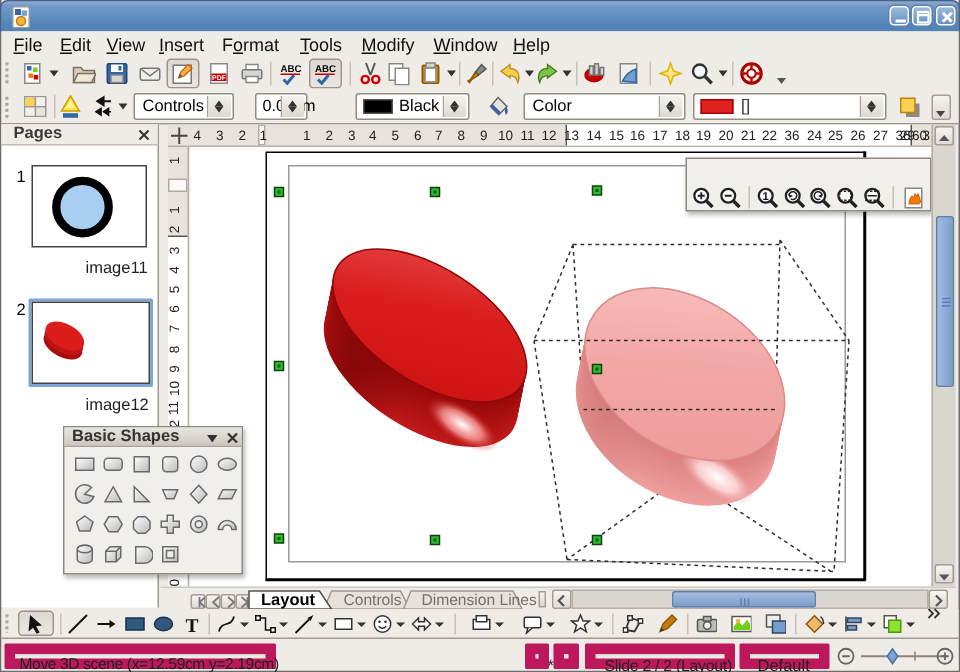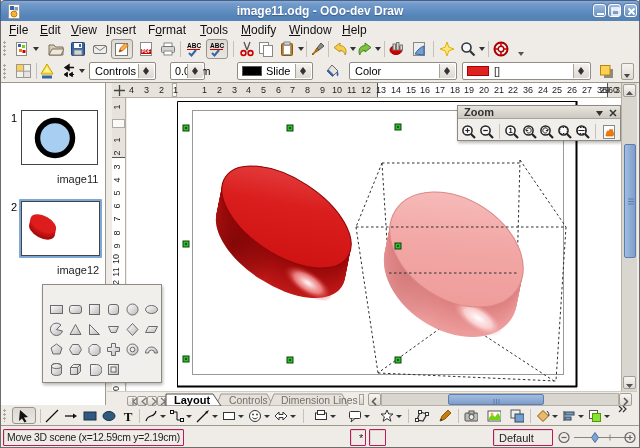--- a/index.html
+++ b/index.html
@@ -32,34 +32,33 @@
 .rnum{position:absolute;font-size:9px;color:#222}
 .vnum{position:absolute;font-size:9px;color:#222;transform:rotate(-90deg)}
 .canvas{position:absolute;left:127px;top:98px;width:494px;height:293px;background:#fff;overflow:hidden}
 .vsb{position:absolute;left:621px;top:83px;width:16px;height:308px;background:#d9d6cf;border-left:1px solid #b5afa6}
 .hsbrow{position:absolute;left:107px;top:391px;width:530px;height:15px;background:#efebe7;border-top:1px solid #cfcac2}
 .sbbtn{position:absolute;background:linear-gradient(#f7f5f2,#dedad4);border:1px solid #a39d93;border-radius:2px;color:#444;text-align:center}
 .sbthumbv{position:absolute;left:2px;width:12px;background:linear-gradient(90deg,#a3bce0,#7e9ecb);border:1px solid #5c7eae;border-radius:2px}
 .sbthumbh{position:absolute;top:2px;height:11px;background:linear-gradient(#a3bce0,#7e9ecb);border:1px solid #5c7eae;border-radius:2px}
 .tb3{position:absolute;left:1px;top:406px;width:638px;height:19px;background:#efebe7}
 .status{position:absolute;left:1px;top:425px;width:638px;height:22px;background:#efebe7;border-top:1px solid #9e988e;font-size:11px;color:#222}
-.sfield{position:absolute;top:3px;height:17px;border:1px solid #be185d;border-radius:1px;box-shadow:inset 1px 1px 0 #dbd7d0}
+.sfield{position:absolute;top:3px;height:17px;border:7px solid #be185d;border-radius:1px;box-shadow:inset 1px 1px 0 #dbd7d0}
 .pal{position:absolute;background:#f1efeb;border:1px solid #8f8a81;box-shadow:1px 2px 3px rgba(0,0,0,.28)}
 .palhead{position:absolute;left:0;top:0;right:0;height:13px;background:linear-gradient(#e8e5e0,#ccc8c0);border-bottom:1px solid #a8a299;font-size:11px;font-weight:bold;color:#333}
 </style></head>
 <body>
 <div class="win"></div>
 <div class="title">
  <svg class="abs" style="left:7px;top:3px" width="13" height="15" viewBox="0 0 13 15">
   <rect x="0.5" y="0.5" width="11" height="14" rx="1" fill="#fdfdfd" stroke="#999"></rect>
   <rect x="2" y="2" width="4" height="4" fill="#3465a4"></rect>
       <rect x="6.5" y="3" width="3.5" height="3.5" fill="#729fcf"></rect>
   <circle cx="6" cy="10" r="3" fill="#f9b13a" stroke="#c17d11"></circle>
  </svg>
- <div class="txt">image11.odg - OOo-dev Draw</div>
  <div class="wbtn" style="left:592px">
       <svg width="13" height="13">
         <path d="M3 9h7" stroke="#fff" stroke-width="2"></path>
       </svg>
     </div>
  <div class="wbtn" style="left:607px">
       <svg width="13" height="13">
         <rect x="3" y="3" width="7" height="7" fill="none" stroke="#fff" stroke-width="1.5"></rect>
         <path d="M3 5h7" stroke="#fff" stroke-width="1.5"></path>
       </svg>
@@ -216,21 +215,21 @@
 <div class="darr" style="left:79px;top:69px"></div>
 <div class="combo" style="left:89px;width:67px">
     <span class="ctxt">Controls</span>
     <div class="spin"></div>
   </div>
 <div class="combo" style="left:170px;width:35px">
     <span class="ctxt" style="left:4px;font-size:10.8px">0.00cm</span>
     <div class="spin"></div>
   </div>
 <div class="combo" style="left:237px;width:76px">
-    <span class="ctxt" style="left:28px">Slide</span>
+    <span class="ctxt" style="left:28px">Black</span>
     <div class="abs" style="left:4px;top:3px;width:20px;height:10px;background:#000;border:1px solid #555"></div>
     <div class="spin"></div>
   </div>
 <svg class="abs" style="left:324px;top:63px" width="17" height="17" viewBox="0 0 17 17">
     <path d="M8 2L14 8l-5.5 5.5L3 8z" fill="#e7e3de" stroke="#666"></path>
     <path d="M3 8l5.5 5.5L10 12 4.5 6.5z" fill="#3465a4"></path>
     <path d="M14.5 11c0 1.4-1 2.5-1 2.5s-1-1.1-1-2.5 1-2.5 1-2.5 1 1.1 1 2.5z" fill="#3465a4"></path>
   </svg>
 <div class="combo" style="left:349px;width:108px">
     <span class="ctxt">Color</span>
@@ -241,20 +240,26 @@
     <span class="ctxt" style="left:31px;color:#333">[]</span>
     <div class="spin"></div>
   </div>
 <svg class="abs" style="left:599px;top:64px" width="16" height="16" viewBox="0 0 16 16">
     <rect x="5" y="5" width="9" height="9" fill="#8f8a81"></rect>
     <rect x="1.5" y="1.5" width="9.5" height="9.5" fill="#fcd153" stroke="#b8860b"></rect>
   </svg>
 <div class="abs" style="left:621px;top:63px;width:13px;height:17px;border:1px solid #a39d93;border-radius:2px;background:linear-gradient(#f6f4f1,#ddd9d3)"></div>
 <div class="darr" style="left:624px;top:74px;border-top-color:#444"></div>
 <div class="pages">
+ <div class="pghead">
+      <span style="position:absolute;left:8px;top:0px">Pages</span>
+  <svg class="abs" style="left:91px;top:3px" width="8" height="8">
+        <path d="M1 1l6 6M7 1l-6 6" stroke="#333" stroke-width="1.4"></path>
+      </svg>
+    </div>
  <span class="abs" style="left:10px;top:29px;font-size:11px">1</span>
  <div class="thumb" style="left:20px;top:27px;width:77px;height:55px">
    <svg width="75" height="53">
         <circle cx="33" cy="27" r="17.5" fill="#a8cef2" stroke="#000" stroke-width="5.5"></circle>
       </svg>
  </div>
  <div class="plabel" style="left:56px;top:90px">image11</div>
  <span class="abs" style="left:10px;top:118px;font-size:11px">2</span>
  <div class="abs" style="left:18px;top:116px;width:83px;height:59px;border:2px solid #7da7d8;border-radius:1px"></div>
  <div class="thumb" style="left:20px;top:118px;width:79px;height:55px">
@@ -456,29 +461,20 @@
     <rect x="395" y="243" width="6" height="6" fill="#2dbc2d" stroke="#104010" stroke-width="1"></rect>
     <rect x="397" y="245" width="2" height="2" fill="#0a5c0a"></rect>
     <rect x="183" y="356" width="6" height="6" fill="#2dbc2d" stroke="#104010" stroke-width="1"></rect>
     <rect x="185" y="358" width="2" height="2" fill="#0a5c0a"></rect>
     <rect x="287" y="357" width="6" height="6" fill="#2dbc2d" stroke="#104010" stroke-width="1"></rect>
     <rect x="289" y="359" width="2" height="2" fill="#0a5c0a"></rect>
     <rect x="395" y="357" width="6" height="6" fill="#2dbc2d" stroke="#104010" stroke-width="1"></rect>
     <rect x="397" y="359" width="2" height="2" fill="#0a5c0a"></rect>
   </svg>
 <div class="pal" style="left:457px;top:105px;width:164px;height:36px">
-    <div class="palhead">
-      <span style="position:absolute;left:6px;top:0">Zoom</span>
-      <svg class="abs" style="left:138px;top:5px" width="7" height="5">
-        <path d="M0 0h7L3.5 5z" fill="#333"></path>
-      </svg>
-      <svg class="abs" style="left:151px;top:3px" width="8" height="8">
-        <path d="M1 1l6 6M7 1l-6 6" stroke="#333" stroke-width="1.5"></path>
-      </svg>
-    </div>
     <svg class="abs" style="left:3px;top:18px" width="16" height="16" viewBox="0 0 16 16">
       <circle cx="6.5" cy="6.5" r="4.6" fill="#f8fafc" stroke="#222" stroke-width="1.5"></circle>
       <path d="M10 10l4 4" stroke="#222" stroke-width="2.2"></path>
       <path d="M4.2 6.5h4.6M6.5 4.2v4.6" stroke="#222" stroke-width="1.2"></path>
     </svg>
     <svg class="abs" style="left:20.5px;top:18px" width="16" height="16" viewBox="0 0 16 16">
       <circle cx="6.5" cy="6.5" r="4.6" fill="#f8fafc" stroke="#222" stroke-width="1.5"></circle>
       <path d="M10 10l4 4" stroke="#222" stroke-width="2.2"></path>
       <path d="M4.2 6.5h4.6" stroke="#222" stroke-width="1.2"></path>
     </svg>
@@ -511,20 +507,29 @@
       <rect x="2.3" y="3.5" width="8.4" height="6" fill="none" stroke="#222" stroke-dasharray="1.6,1.1"></rect>
       <path d="M3.4 6.5h6.2" stroke="#222"></path>
     </svg>
     <div class="sep" style="left:137px;top:18px;height:15px"></div>
     <svg class="abs" style="left:143px;top:18px" width="16" height="16" viewBox="0 0 16 16">
       <rect x="2.5" y="1.5" width="11" height="13" fill="#fff" stroke="#888"></rect>
       <path d="M5 12c0-2 .6-4 2-5.5l1 1.5 1-3 1.5 2 .5-2 1.5 4c.5 1.5 0 3-1 3z" fill="#f57900" stroke="#ce5c00" stroke-width="0.6"></path>
     </svg>
   </div>
 <div class="pal" style="left:42px;top:284px;width:120px;height:99px">
+    <div class="palhead">
+      <span style="position:absolute;left:5px;top:0">Basic Shapes</span>
+      <svg class="abs" style="left:95px;top:5px" width="7" height="5">
+        <path d="M0 0h7L3.5 5z" fill="#333"></path>
+      </svg>
+      <svg class="abs" style="left:108px;top:3px" width="8" height="8">
+        <path d="M1 1l6 6M7 1l-6 6" stroke="#333" stroke-width="1.5"></path>
+      </svg>
+    </div>
     <svg class="abs" style="left:0px;top:0px" width="1" height="1">
       <defs>
         <linearGradient id="shgrad" x1="0" y1="0" x2="1" y2="1">
           <stop offset="0" stop-color="#ffffff"></stop>
           <stop offset="1" stop-color="#b9b9b9"></stop>
         </linearGradient>
       </defs>
     </svg>
     <svg class="abs" style="left:6px;top:17px" width="15" height="15" viewBox="0 0 15 15">
       <rect x="1.5" y="3.5" width="12" height="8" fill="url(#shgrad)" stroke="#6a6a6a" stroke-width="1"></rect>
@@ -765,20 +770,23 @@
     <path d="M1 1l3 3-3 3M5 1l3 3-3 3" fill="none" stroke="#333" stroke-width="1.2"></path>
   </svg>
 <div class="status">
     <div class="sfield" style="left:2px;width:181px">
       <span class="abs" style="left:3px;top:2px;font-size:10.4px;letter-spacing:-0.25px;white-space:nowrap">Move 3D scene (x=12.59cm y=2.19cm)</span>
     </div>
     <div class="sfield" style="left:349px;width:16px">
       <span class="abs" style="left:8px;top:2px">*</span>
     </div>
     <div class="sfield" style="left:368px;width:17px"></div>
+    <div class="sfield" style="left:389px;width:100px">
+      <span class="abs" style="left:6px;top:2px;font-size:10.6px;letter-spacing:-0.2px;white-space:nowrap">Slide 2 / 2 (Layout)</span>
+    </div>
     <div class="sfield" style="left:492px;width:60px">
       <span class="abs" style="left:5px;top:2px">Default</span>
     </div>
     <svg class="abs" style="left:557px;top:5px" width="78" height="13" viewBox="0 0 78 13">
       <circle cx="6" cy="6.5" r="5" fill="none" stroke="#666" stroke-width="1.2"></circle>
       <path d="M3.5 6.5h5" stroke="#666" stroke-width="1.2"></path>
       <path d="M16 6.5h56" stroke="#8a857c" stroke-width="1.2"></path>
       <path d="M52 3.5v6" stroke="#8a857c"></path>
       <path d="M37 1.5l3.5 5-3.5 5-3.5-5z" fill="#7da3d4" stroke="#4c6f9e"></path>
       <circle cx="72" cy="6.5" r="5" fill="none" stroke="#666" stroke-width="1.2"></circle>

